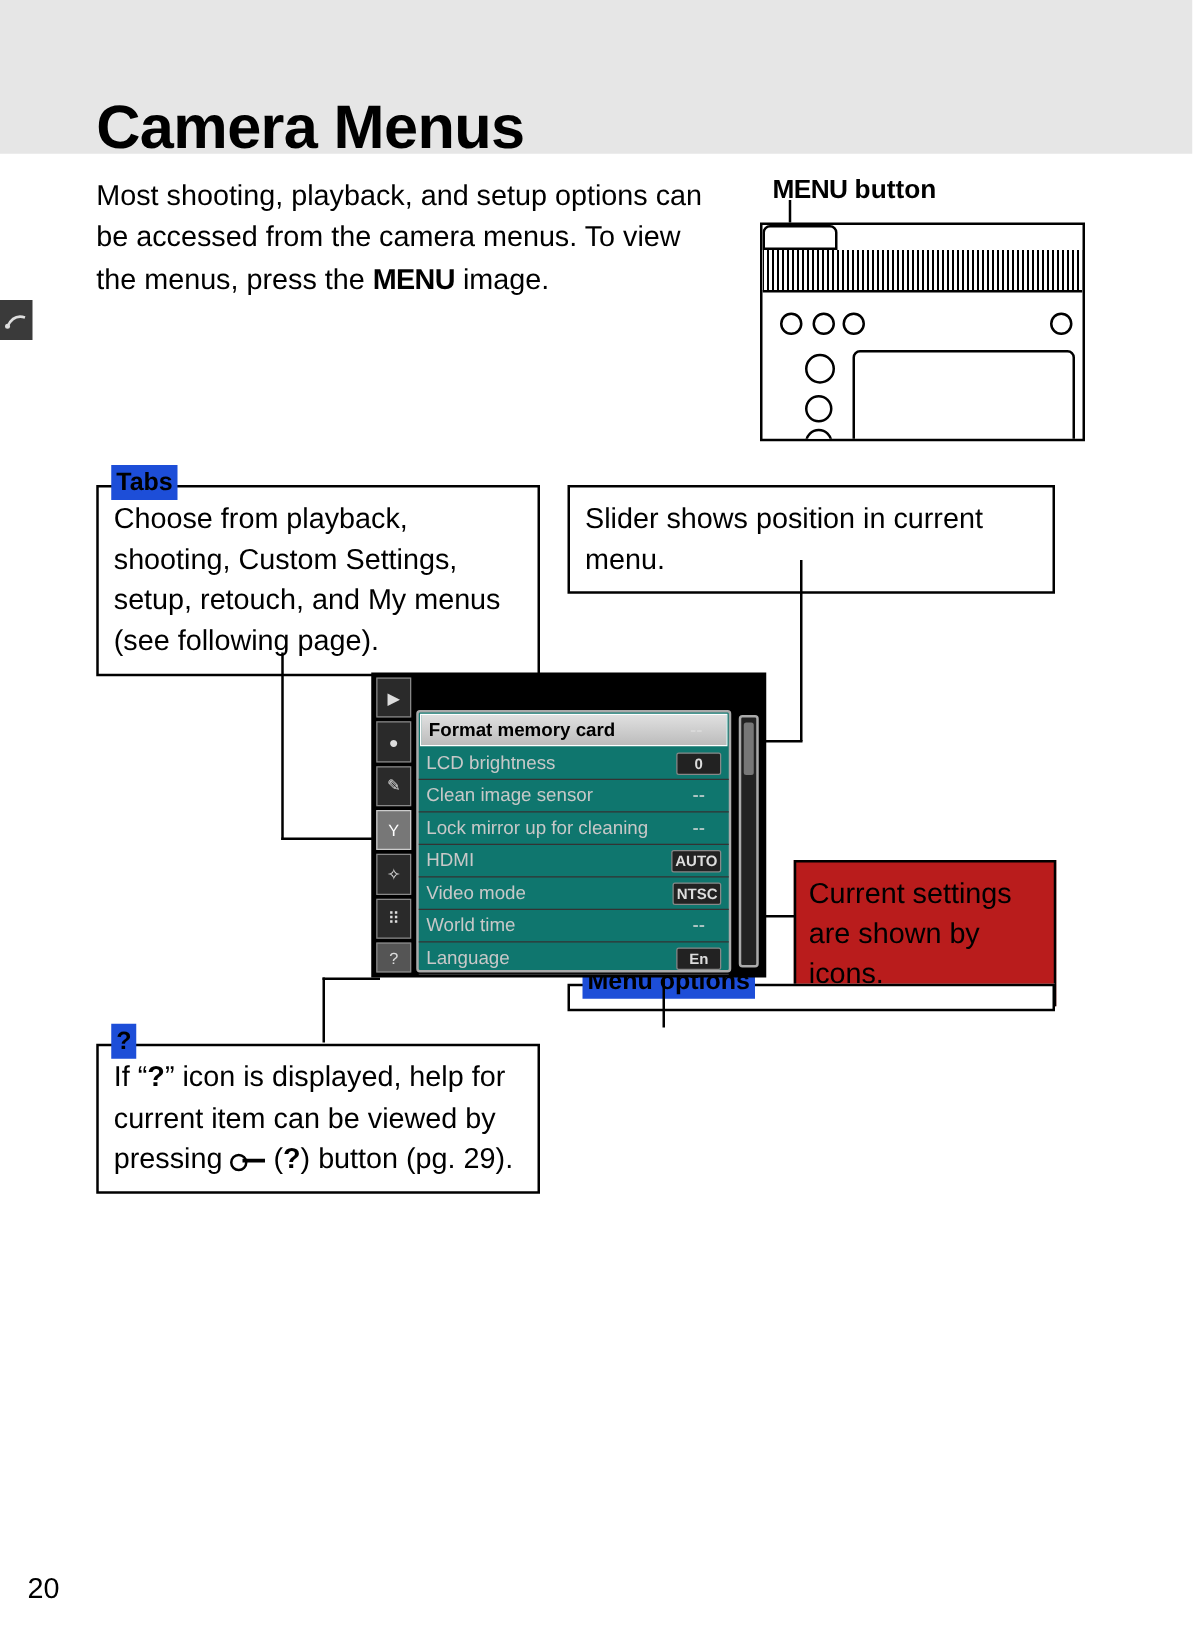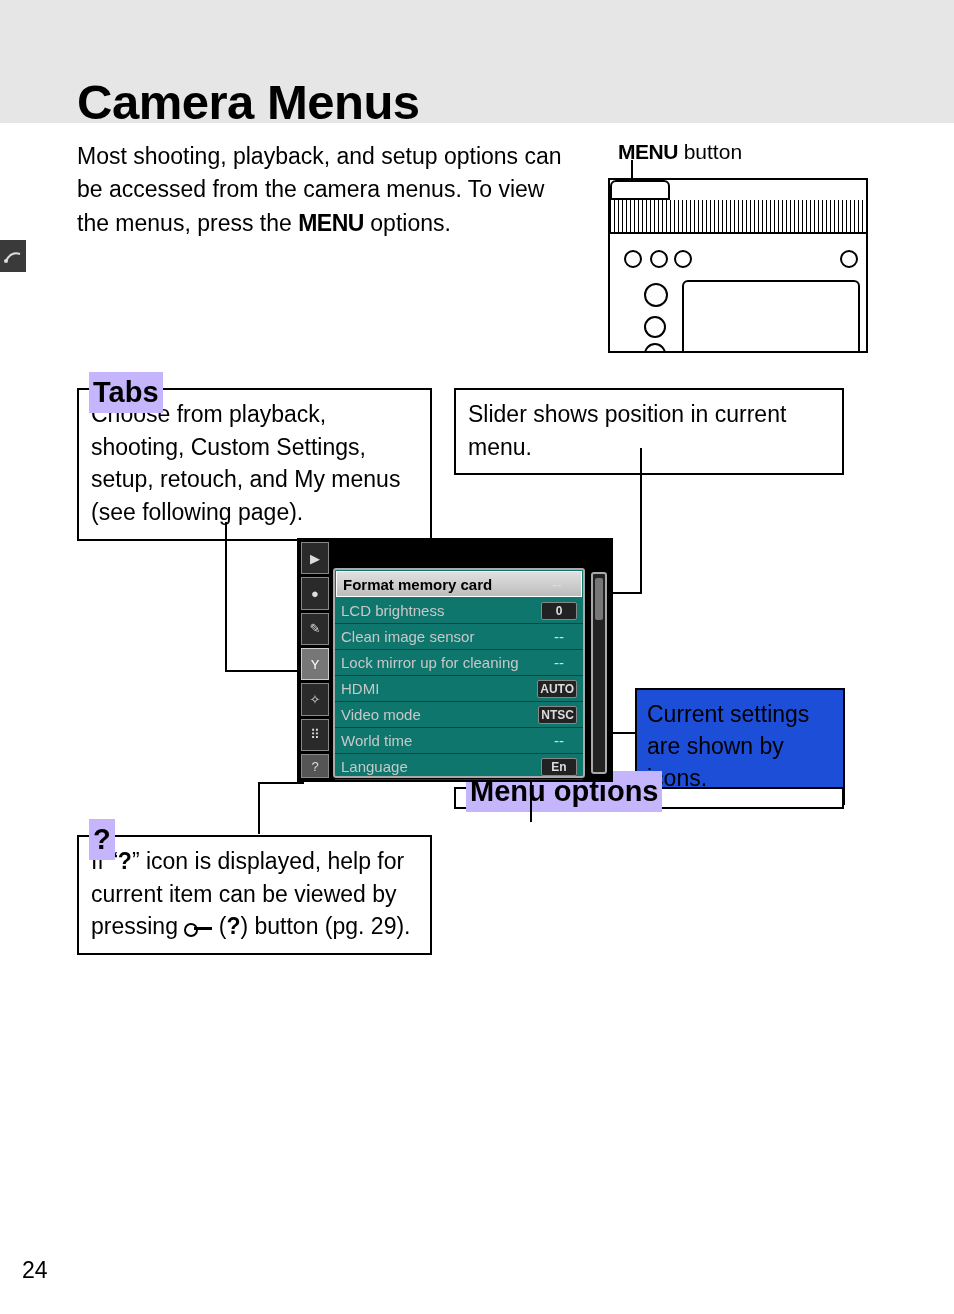--- a/index.html
+++ b/index.html
@@ -37,21 +37,21 @@
     font-family: Liberation Sans, sans-serif;
     font-weight: 700;
     font-stretch: condensed;
     letter-spacing: -0.5px;
   }
   .menu-btn-label {
     position: absolute;
     top: 140px; left: 618px;
     font-size: 21px;
   }
-  .menu-btn-label .b { font-weight: 400; }
+  .menu-btn-label .b { font-weight: 700; }
 
   .side-tab {
     position: absolute;
     top: 240px; left: 0;
     width: 26px; height: 32px;
     background: #3a3a3a;
     display: flex; align-items: center; justify-content: center;
     color: #e0e0e0;
   }
 
@@ -82,30 +82,30 @@
     position: absolute;
     border: 2px solid #000;
     background: #fff;
     font-size: 23px;
     line-height: 1.42;
     padding: 8px 12px 10px 12px;
   }
   .callout-label {
     position: absolute;
     top: -18px;
-    background: #c4b5fd;
+    background: #1d4ed8;
     padding: 0 4px;
     font-weight: 700;
-    font-size: 29px;
+    font-size: 20px;
   }
   #co-tabs   { top: 388px; left: 77px;  width: 355px; }
   #co-slider { top: 388px; left: 454px; width: 390px; }
   #co-help   { top: 835px; left: 77px;  width: 355px; }
   #co-menuop { top: 787px; left: 454px; width: 390px; }
-  #co-settings { top: 688px; left: 635px; width: 210px; border: 2px solid #000; position: absolute; font-size: 23px; line-height: 1.4; padding: 8px 10px; background: #1d4ed8; }
+  #co-settings { top: 688px; left: 635px; width: 210px; border: 2px solid #000; position: absolute; font-size: 23px; line-height: 1.4; padding: 8px 10px; background: #b91c1c; }
 
   .q-bold { font-weight: 900; }
   .key-icon {
     display: inline-block;
     width: 28px; height: 14px;
     position: relative;
     vertical-align: -1px;
   }
   .key-icon::before {
     content: "";
@@ -232,21 +232,21 @@
     font-size: 23px;
   }
 </style>
 </head>
 <body>
 
 <div class="header-band"></div>
 <h1 class="page-title">Camera Menus</h1>
 
 <p class="intro-text">
-  <span>Most shooting, playback, and setup options can be accessed from the camera menus.  To view the menus, press the </span><span class="menu-kw">MENU</span><span> options.</span>
+  <span>Most shooting, playback, and setup options can be accessed from the camera menus.  To view the menus, press the </span><span class="menu-kw">MENU</span><span> image.</span>
 </p>
 
 <div class="menu-btn-label">
   <span class="menu-kw">MENU</span><span class="b"> button</span>
 </div>
 <div class="menu-pointer-v"></div>
 
 <div class="side-tab">
   <svg width="18" height="16" viewBox="0 0 18 16">
       <path d="M2 13 Q7 3 16 6" stroke="#ddd" stroke-width="2" fill="none"></path>
@@ -343,13 +343,13 @@
       <div class="row">
         <span class="name">Language</span>
         <span class="val">En</span>
       </div>
     </div>
   <div class="scroll-track">
     <div class="scroll-thumb"></div>
   </div>
 </div>
 
-<div class="page-num">24</div>
+<div class="page-num">20</div>
 
 </body></html>

